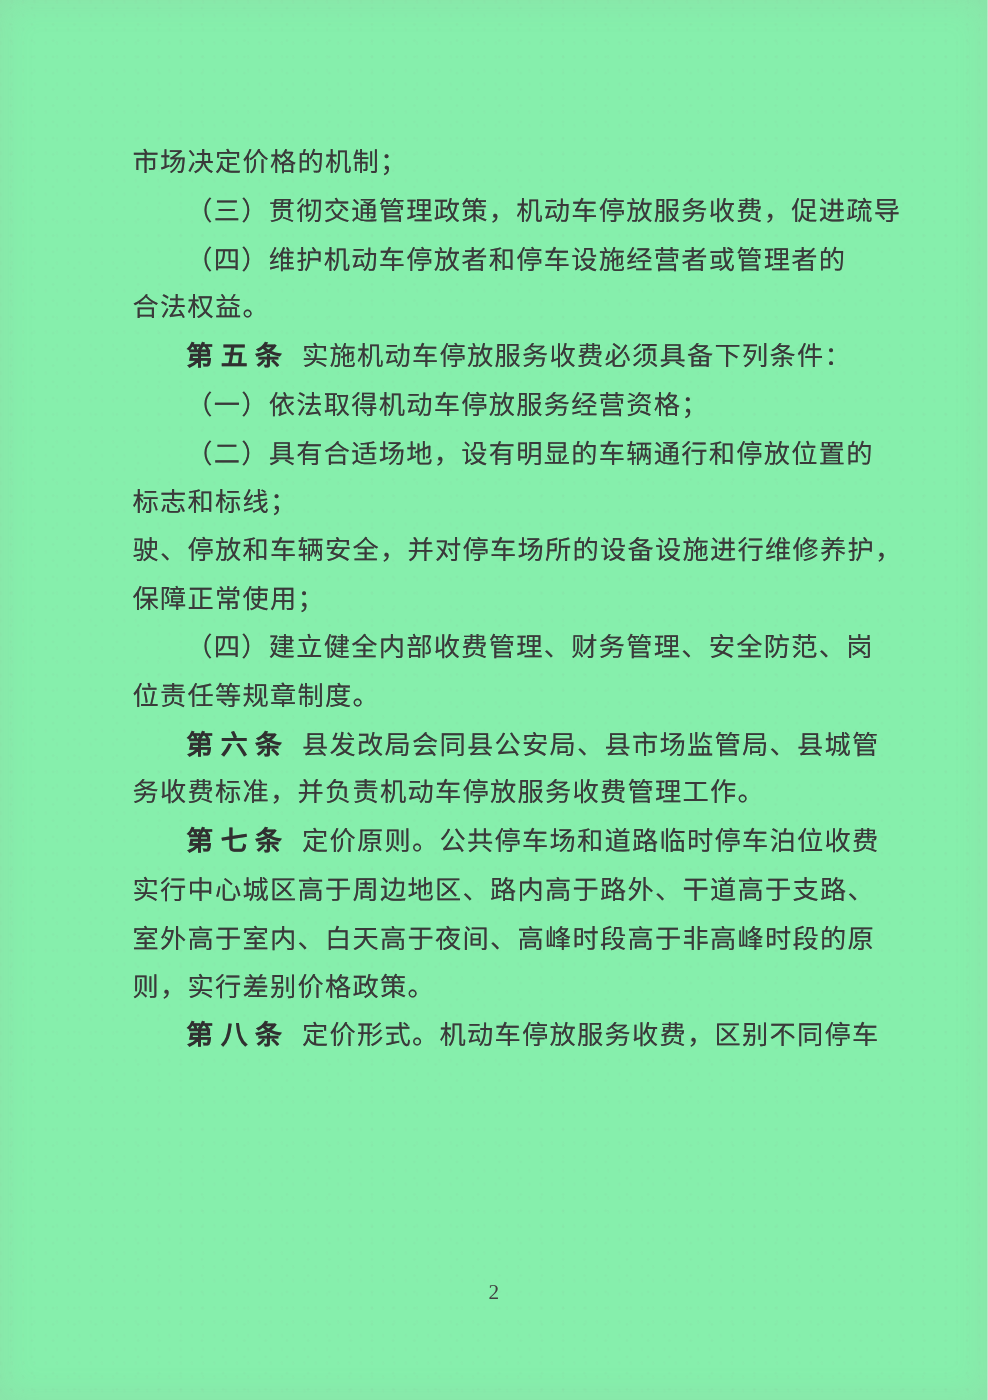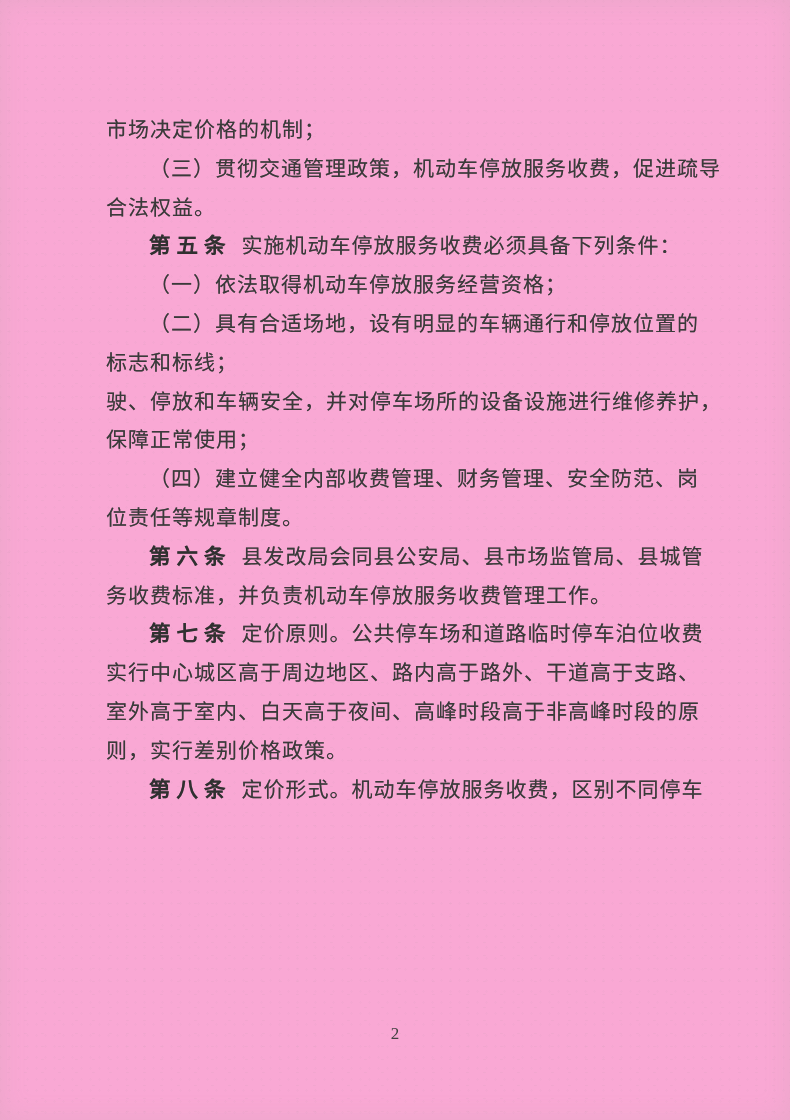--- a/index.html
+++ b/index.html
@@ -5,21 +5,21 @@
   html, body {
     margin: 0;
     padding: 0;
     background: #e8e8e6;
   }
   .page {
     position: relative;
     width: 790px;
     height: 1120px;
     margin: 0 auto;
-    background: #f9a8d4;
+    background: #86efac;
     color: #3a3a3a;
     font-family: "Liberation Serif", "DejaVu Serif", serif;
     overflow: hidden;
     box-shadow: inset 0 0 26px rgba(160,158,150,0.18);
   }
   
   .page::before {
     content: "";
     position: absolute;
     inset: 0;
@@ -66,20 +66,21 @@
     color: #414141;
   }
 </style>
 </head>
 <body>
 
 <div class="page">
   <div class="content">
       <div class="line"><span>市场决定价格的机制；</span></div>
       <div class="line indent"><span>（三）贯彻交通管理政策，机动车停放服务收费，促进疏导</span></div>
+      <div class="line indent"><span>（四）维护机动车停放者和停车设施经营者或管理者的</span></div>
       <div class="line"><span>合法权益。</span></div>
       <div class="line indent"><span class="term">第五条</span><span>实施机动车停放服务收费必须具备下列条件：</span></div>
       <div class="line indent"><span>（一）依法取得机动车停放服务经营资格；</span></div>
       <div class="line indent"><span>（二）具有合适场地，设有明显的车辆通行和停放位置的</span></div>
       <div class="line"><span>标志和标线；</span></div>
       <div class="line"><span>驶、停放和车辆安全，并对停车场所的设备设施进行维修养护，</span></div>
       <div class="line"><span>保障正常使用；</span></div>
       <div class="line indent"><span>（四）建立健全内部收费管理、财务管理、安全防范、岗</span></div>
       <div class="line"><span>位责任等规章制度。</span></div>
       <div class="line indent"><span class="term">第六条</span><span>县发改局会同县公安局、县市场监管局、县城管</span></div>

